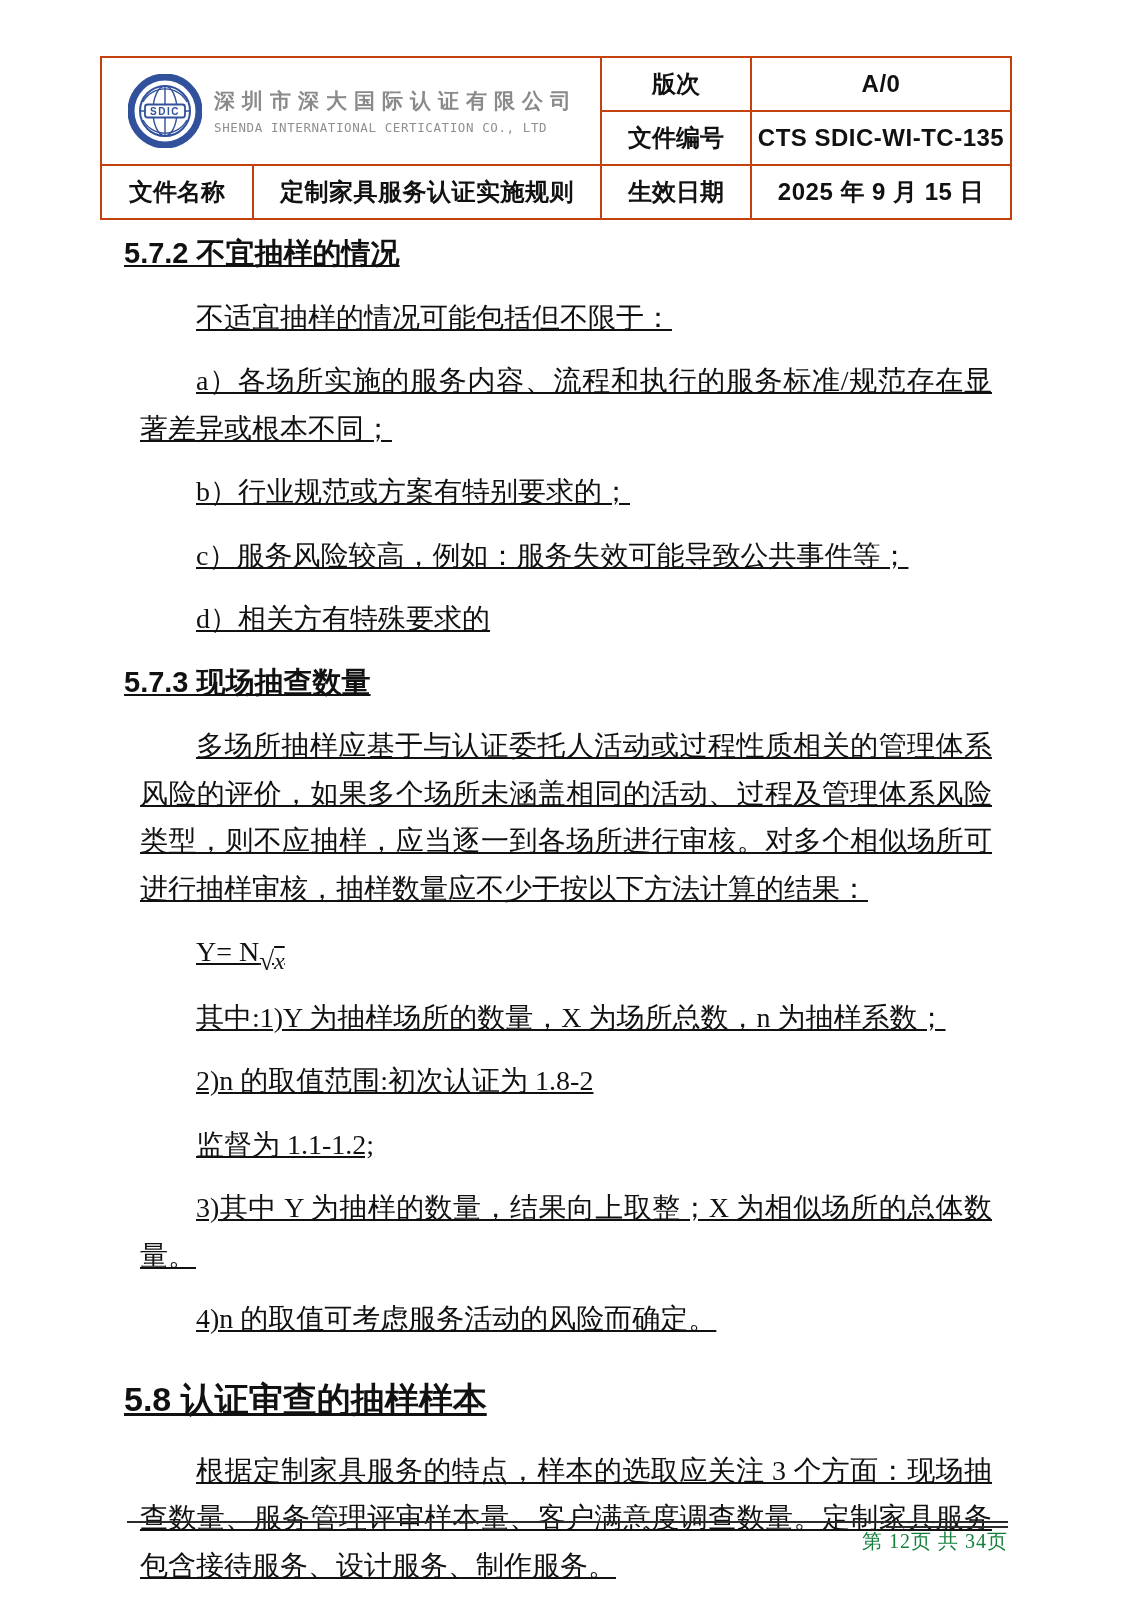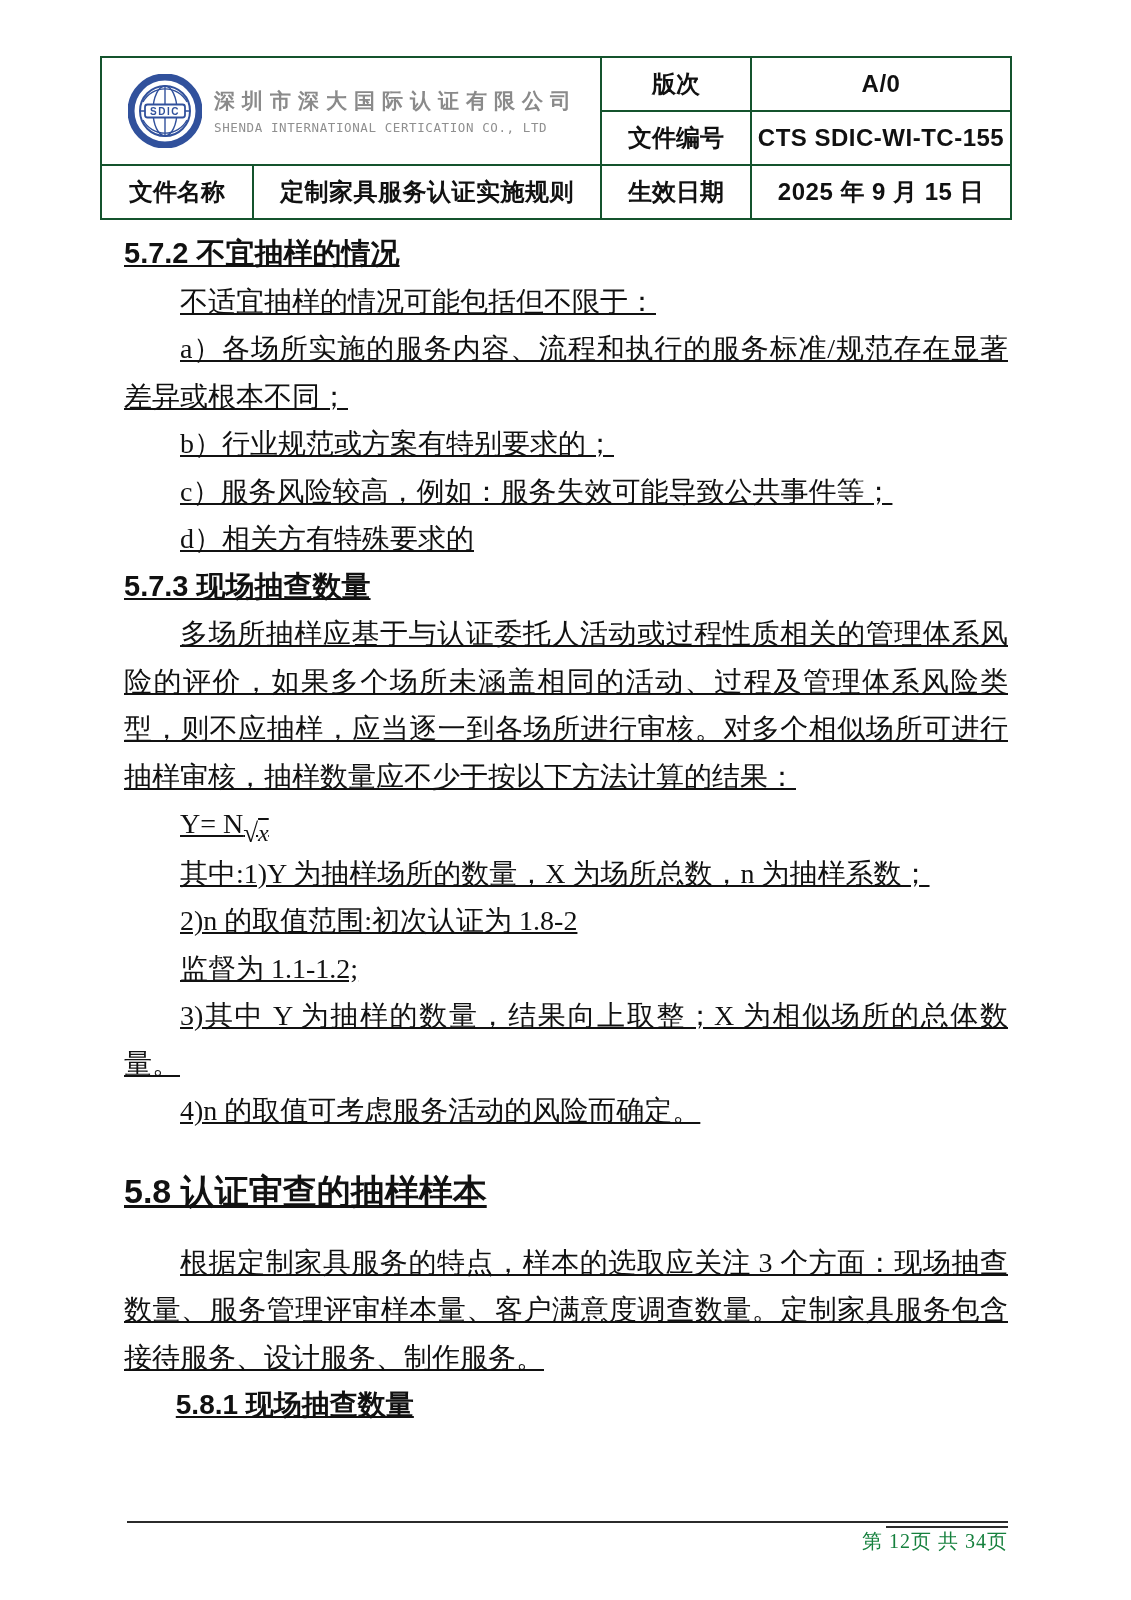--- a/index.html
+++ b/index.html
@@ -9,21 +9,21 @@
     font-family:"Liberation Serif","DejaVu Serif",serif;
     color:#111;
   }
 
   
   .doc-header {
     position:absolute; left:100px; top:56px; width:910px;
     border-collapse:collapse; table-layout:fixed;
   }
   .doc-header td {
-    border:2px solid #14532d; padding:0;
+    border:2px solid #c2410c; padding:0;
     font-family:"Liberation Sans","DejaVu Sans",sans-serif;
   }
   .doc-header td.cell-label {
     font-weight:bold; font-size:24px; text-align:center; vertical-align:middle;
   }
   .doc-header td.cell-value {
     font-weight:bold; font-size:24px; text-align:center; vertical-align:middle;
     letter-spacing:0.5px;
   }
   .logo-cell-inner {
@@ -40,21 +40,21 @@
     font-size:12.5px; color:#8f8f8f; letter-spacing:0.6px; margin-top:5px;
     white-space:nowrap;
   }
   .doc-title { font-size:26px; }
 
   
   .body-text {
     position:absolute; left:124px; top:230px; width:884px;text-decoration:underline;
   }
   .body-text p {
-    margin:0; font-size:28px; line-height:47.5px;
+    margin:16px; font-size:28px; line-height:47.5px;
     text-align:justify; text-indent:2em;
     font-family:"Liberation Serif","DejaVu Serif",serif;
   }
   .body-text p.flush-last { text-align-last:justify; }
   .h-sub {
     margin:0; font-size:29px; line-height:47.5px; font-weight:bold;
     font-family:"Liberation Sans","DejaVu Sans",sans-serif;
   }
   .h-sub.indent { text-indent:1.85em; font-size:28px; }
   .h-main {
@@ -123,21 +123,21 @@
             <div class="company-cn">深圳市深大国际认证有限公司</div>
             <div class="company-en">SHENDA INTERNATIONAL CERTICATION CO., LTD</div>
           </div>
         </div>
       </td>
       <td class="cell-label">版次</td>
       <td class="cell-value">A/0</td>
     </tr>
     <tr style="height:54px;">
       <td class="cell-label">文件编号</td>
-      <td class="cell-value">CTS SDIC-WI-TC-155</td>
+      <td class="cell-value">CTS SDIC-WI-TC-135</td>
     </tr>
     <tr style="height:54px;">
       <td class="cell-label">文件名称</td>
       <td class="cell-value doc-title">定制家具服务认证实施规则</td>
       <td class="cell-label">生效日期</td>
       <td class="cell-value">2025 年 9 月 15 日</td>
     </tr>
   </tbody>
     </table>
 

